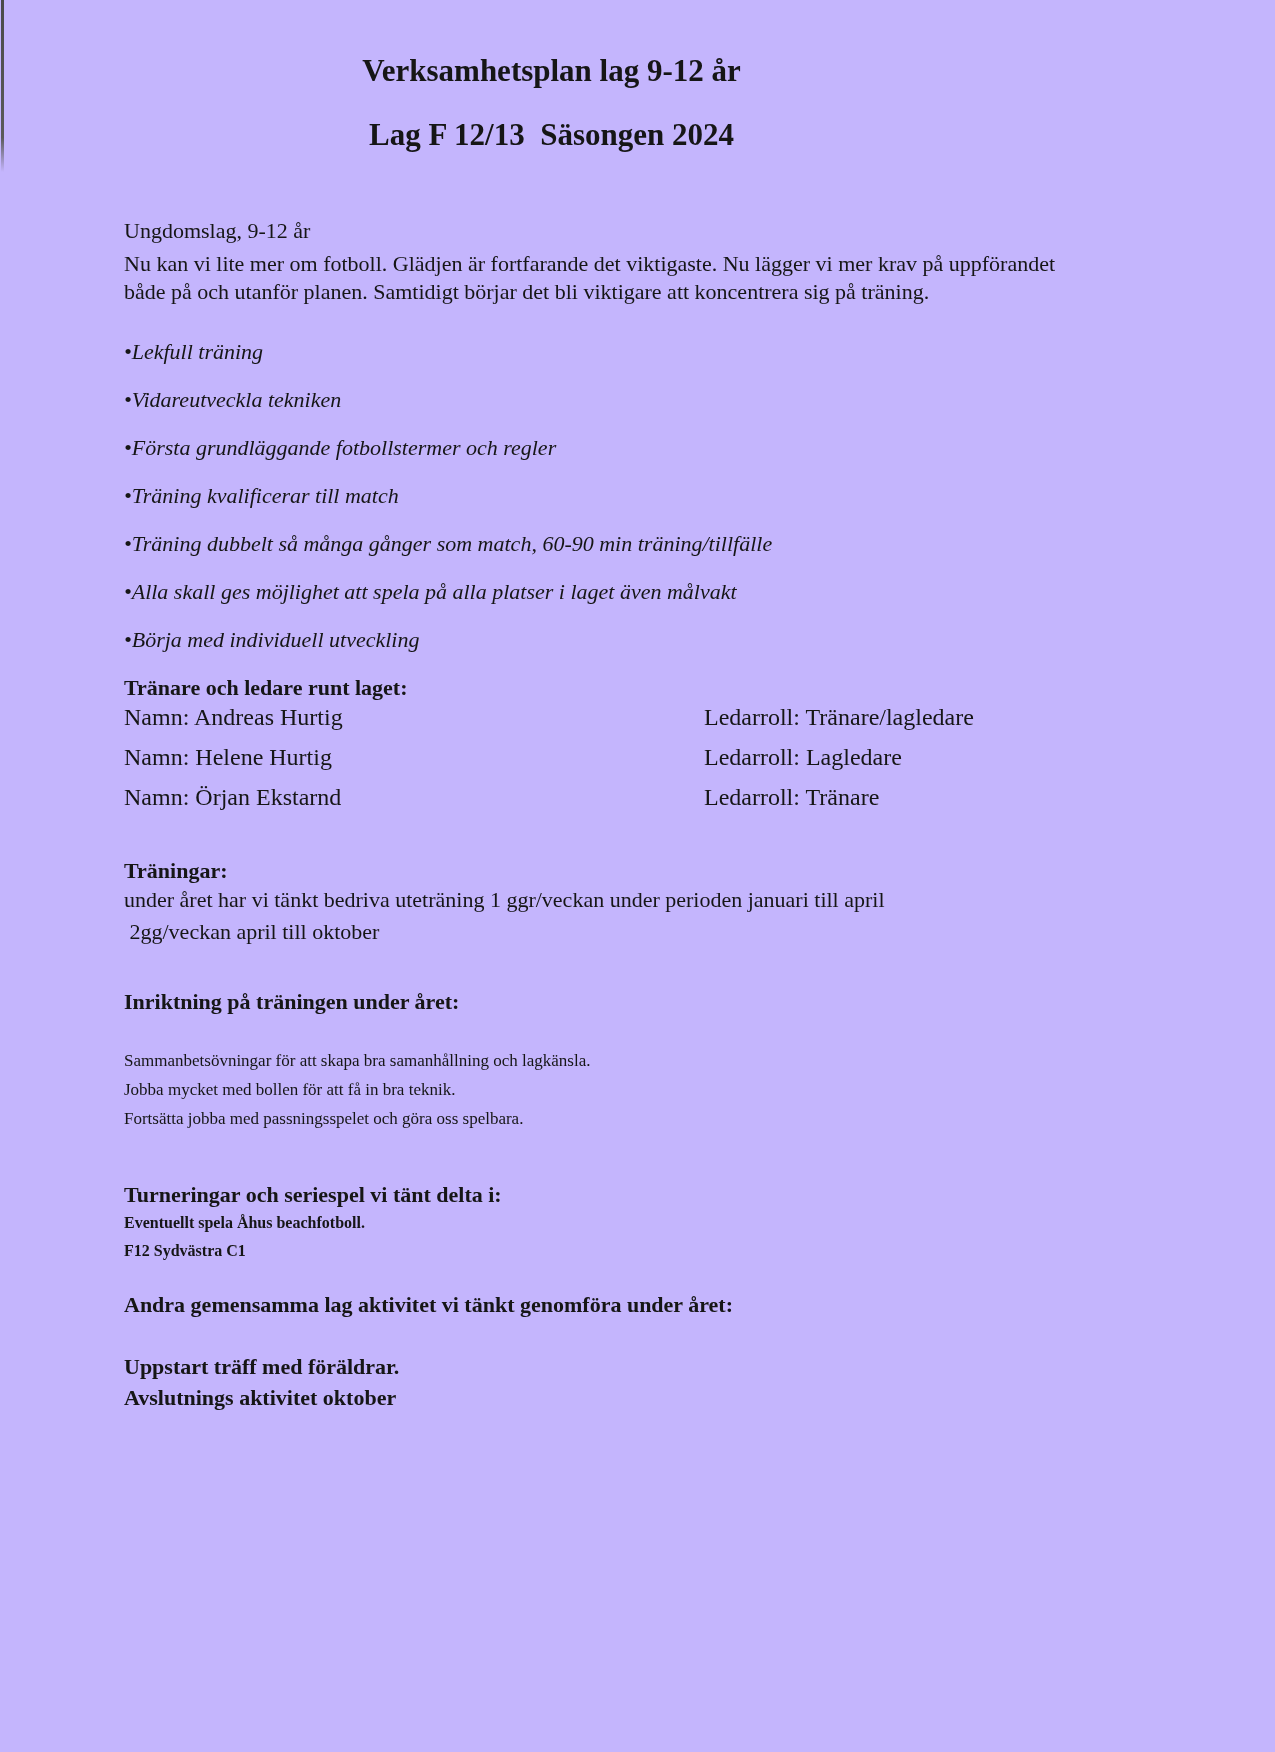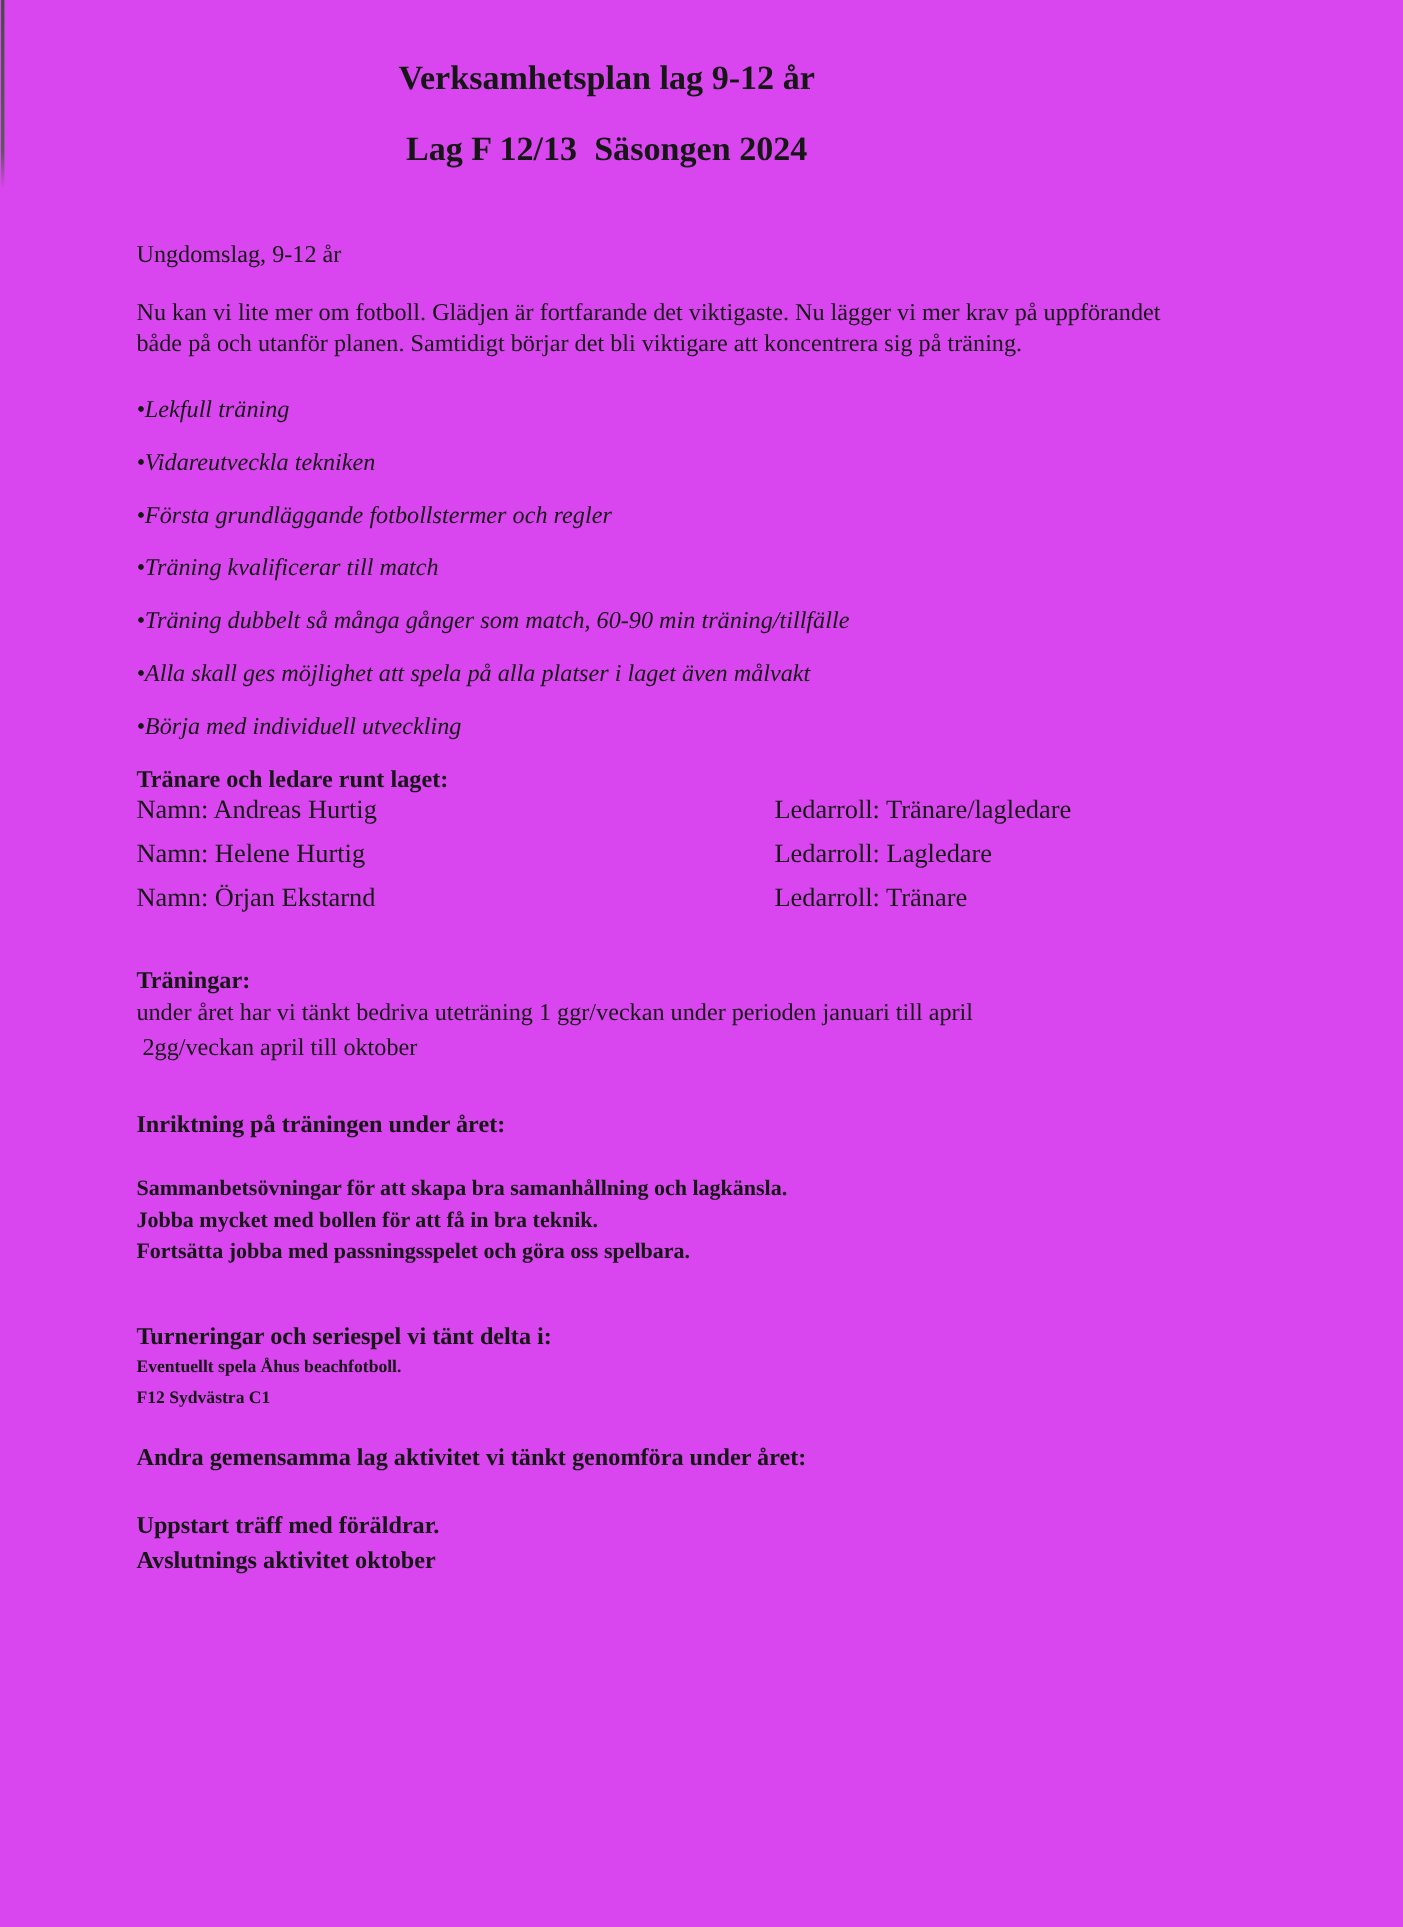--- a/index.html
+++ b/index.html
@@ -5,21 +5,21 @@
   html, body {
     margin: 0;
     padding: 0;
     background: #e8e8e8;
   }
   .page {
     position: relative;
     width: 1275px;
     height: 1752px;
     margin: 0 auto;
-    background: #d946ef;
+    background: #c4b5fd;
     overflow: hidden;
     font-family: "Liberation Serif", "DejaVu Serif", serif;
     color: #161616;
   }
   
   .scan-edge {
     position: absolute;
     left: 1px;
     top: 0;
     width: 3px;
@@ -43,21 +43,21 @@
     white-space: pre-wrap;
   }
   .title-1 { margin-top: 52px; }
   .title-2 { margin-top: 26px; }
 
   .age-group {
     margin-top: 64px;
     font-size: 22px;
   }
   .intro {
-    margin-top: 26px;
+    margin-top: 6px;
     font-size: 22px;
     line-height: 28px;
     width: 945px;
   }
   .bullet-list {
     margin-top: 32px;
   }
   .bullet-item {
     font-size: 22px;
     line-height: 28px;
@@ -84,22 +84,22 @@
   .trainings-line {
     font-size: 22px;
     line-height: 29px;
     white-space: pre-wrap;
   }
   .trainings-line-2 { margin-top: 3px; }
 
   .focus { margin-top: 42px; }
   .focus-lines { margin-top: 30px; }
   .focus-line {
-    font-weight: bold;
-    font-size: 20px;
+    font-weight: normal;
+    font-size: 17px;
     line-height: 29px;
   }
   .tournaments { margin-top: 48px; }
   .tournament-item {
     font-weight: bold;
     font-size: 16px;
     line-height: 28px;
   }
   .activities { margin-top: 26px; }
   .activities-lines { margin-top: 32px; }

